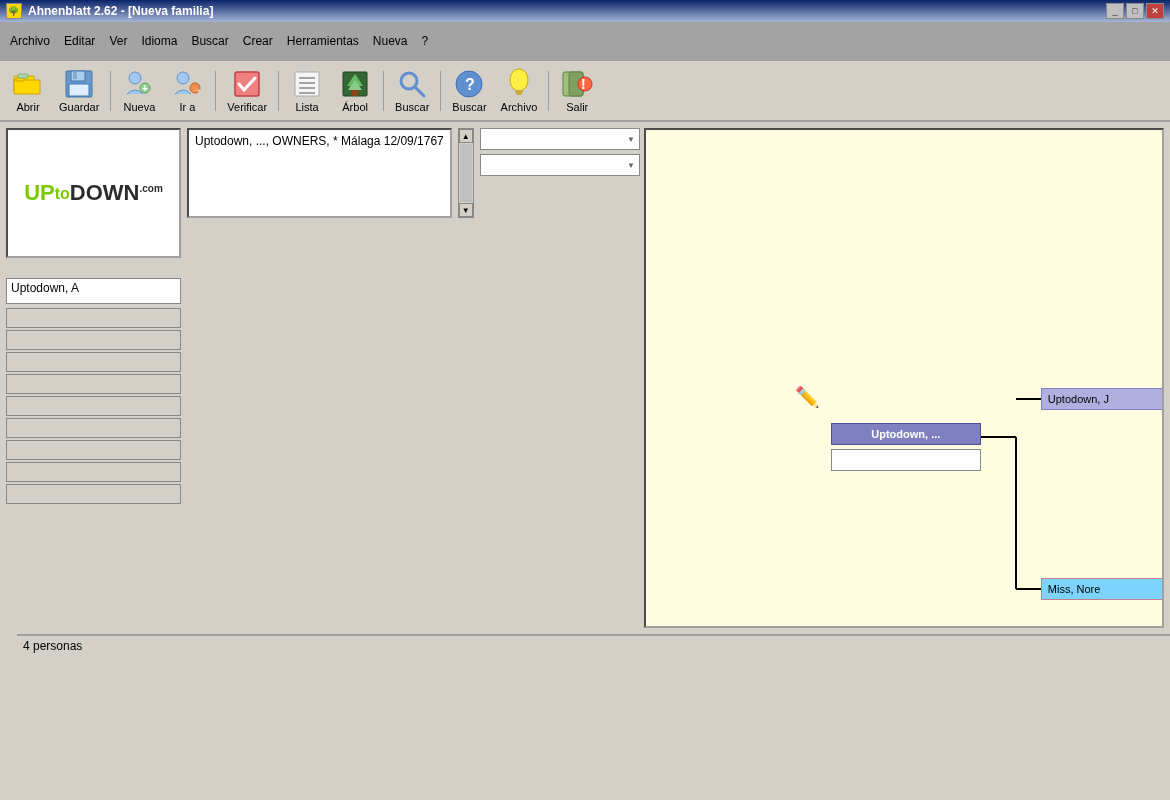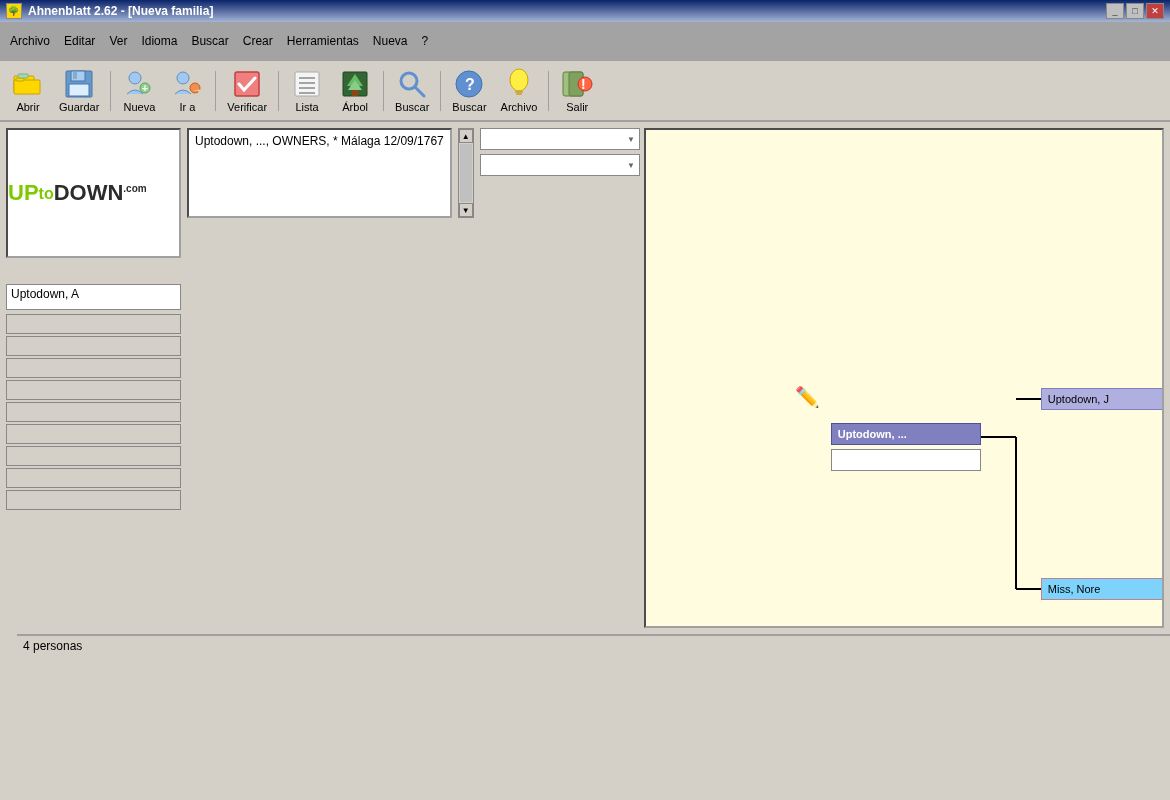--- a/index.html
+++ b/index.html
@@ -76,22 +76,22 @@
       width: 175px;
       flex-shrink: 0;
     }
     .logo-box {
       background: white;
       border: 2px inset #a0a0a0;
       width: 175px;
       height: 130px;
       display: flex;
       align-items: center;
-      justify-content: flex-start;
-      margin-bottom: 22px;
+      justify-content: center;
+      margin-bottom: 16px;
     }
     .logo-text {
       font-size: 22px;
       font-weight: bold;
       line-height: 1;
     }
     .logo-up { color: #7dc900; }
     .logo-to { color: #7dc900; font-size: 16px; vertical-align: middle; }
     .logo-down { color: #2c2c2c; }
     .logo-com { color: #2c2c2c; font-size: 10px; vertical-align: super; }
@@ -463,21 +463,21 @@
         <line x1="776" y1="431" x2="800" y2="431" stroke="black" stroke-width="2"></line>
 
         <line x1="750" y1="535" x2="776" y2="535" stroke="black" stroke-width="2"></line>
         <line x1="776" y1="481" x2="776" y2="543" stroke="black" stroke-width="2"></line>
         <line x1="776" y1="481" x2="800" y2="481" stroke="black" stroke-width="2"></line>
         <line x1="776" y1="543" x2="800" y2="543" stroke="black" stroke-width="2"></line>
       </svg>
 
       <div class="pencil-icon" style="left: 150px; top: 255px;">✏️</div>
 
-      <div class="tree-node node-selected" style="left:185px; top:293px; width:150px;">
+      <div class="tree-node node-selected" style="left:185px; top:293px; width:150px;justify-content:center;">
         <span>Uptodown, ...</span>
       </div>
 
       <div class="tree-node node-white" style="left:185px; top:319px; width:150px;">
         <span></span>
       </div>
 
       <div class="tree-node node-blue" style="left:395px; top:258px; width:132px;">
         <span>Uptodown, J</span>
       </div>

